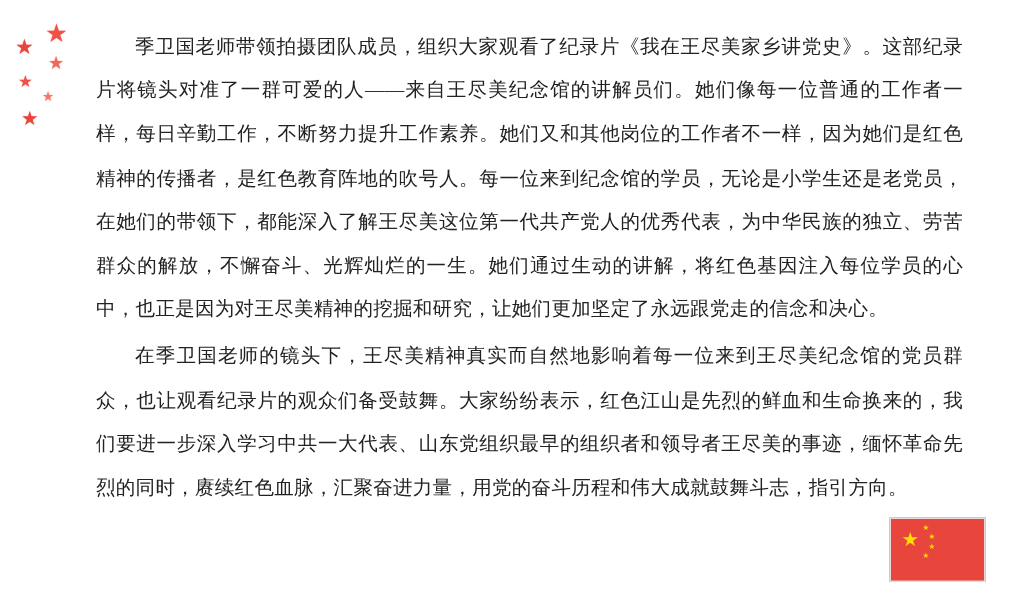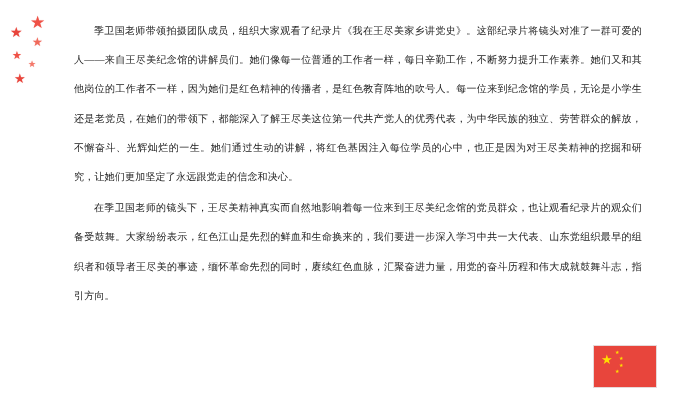--- a/index.html
+++ b/index.html
@@ -42,22 +42,22 @@
   .star.s5 { left: 20px; top: 46px; font-size: 9px;  color:#f4786a; }
   .star.s6 { left: 6px;  top: 58px; font-size: 13px; color:#e8453c; }
 
   .content {
     position: absolute;
     left: 64px;
     top: 16px;
     width: 578px;
   }
   p.para {
-    margin: 0 0 2px 10px;
-    font-size: 10px;
+    margin: 0 0 2px 0;
+    font-size: 13px;
     line-height: 29.2px;
     color: #222222;
     text-align: justify;
     text-justify: inter-ideograph;
     text-indent: 2em;
     letter-spacing: 0.2px;
   }
   
   .flag {
     position: absolute;

